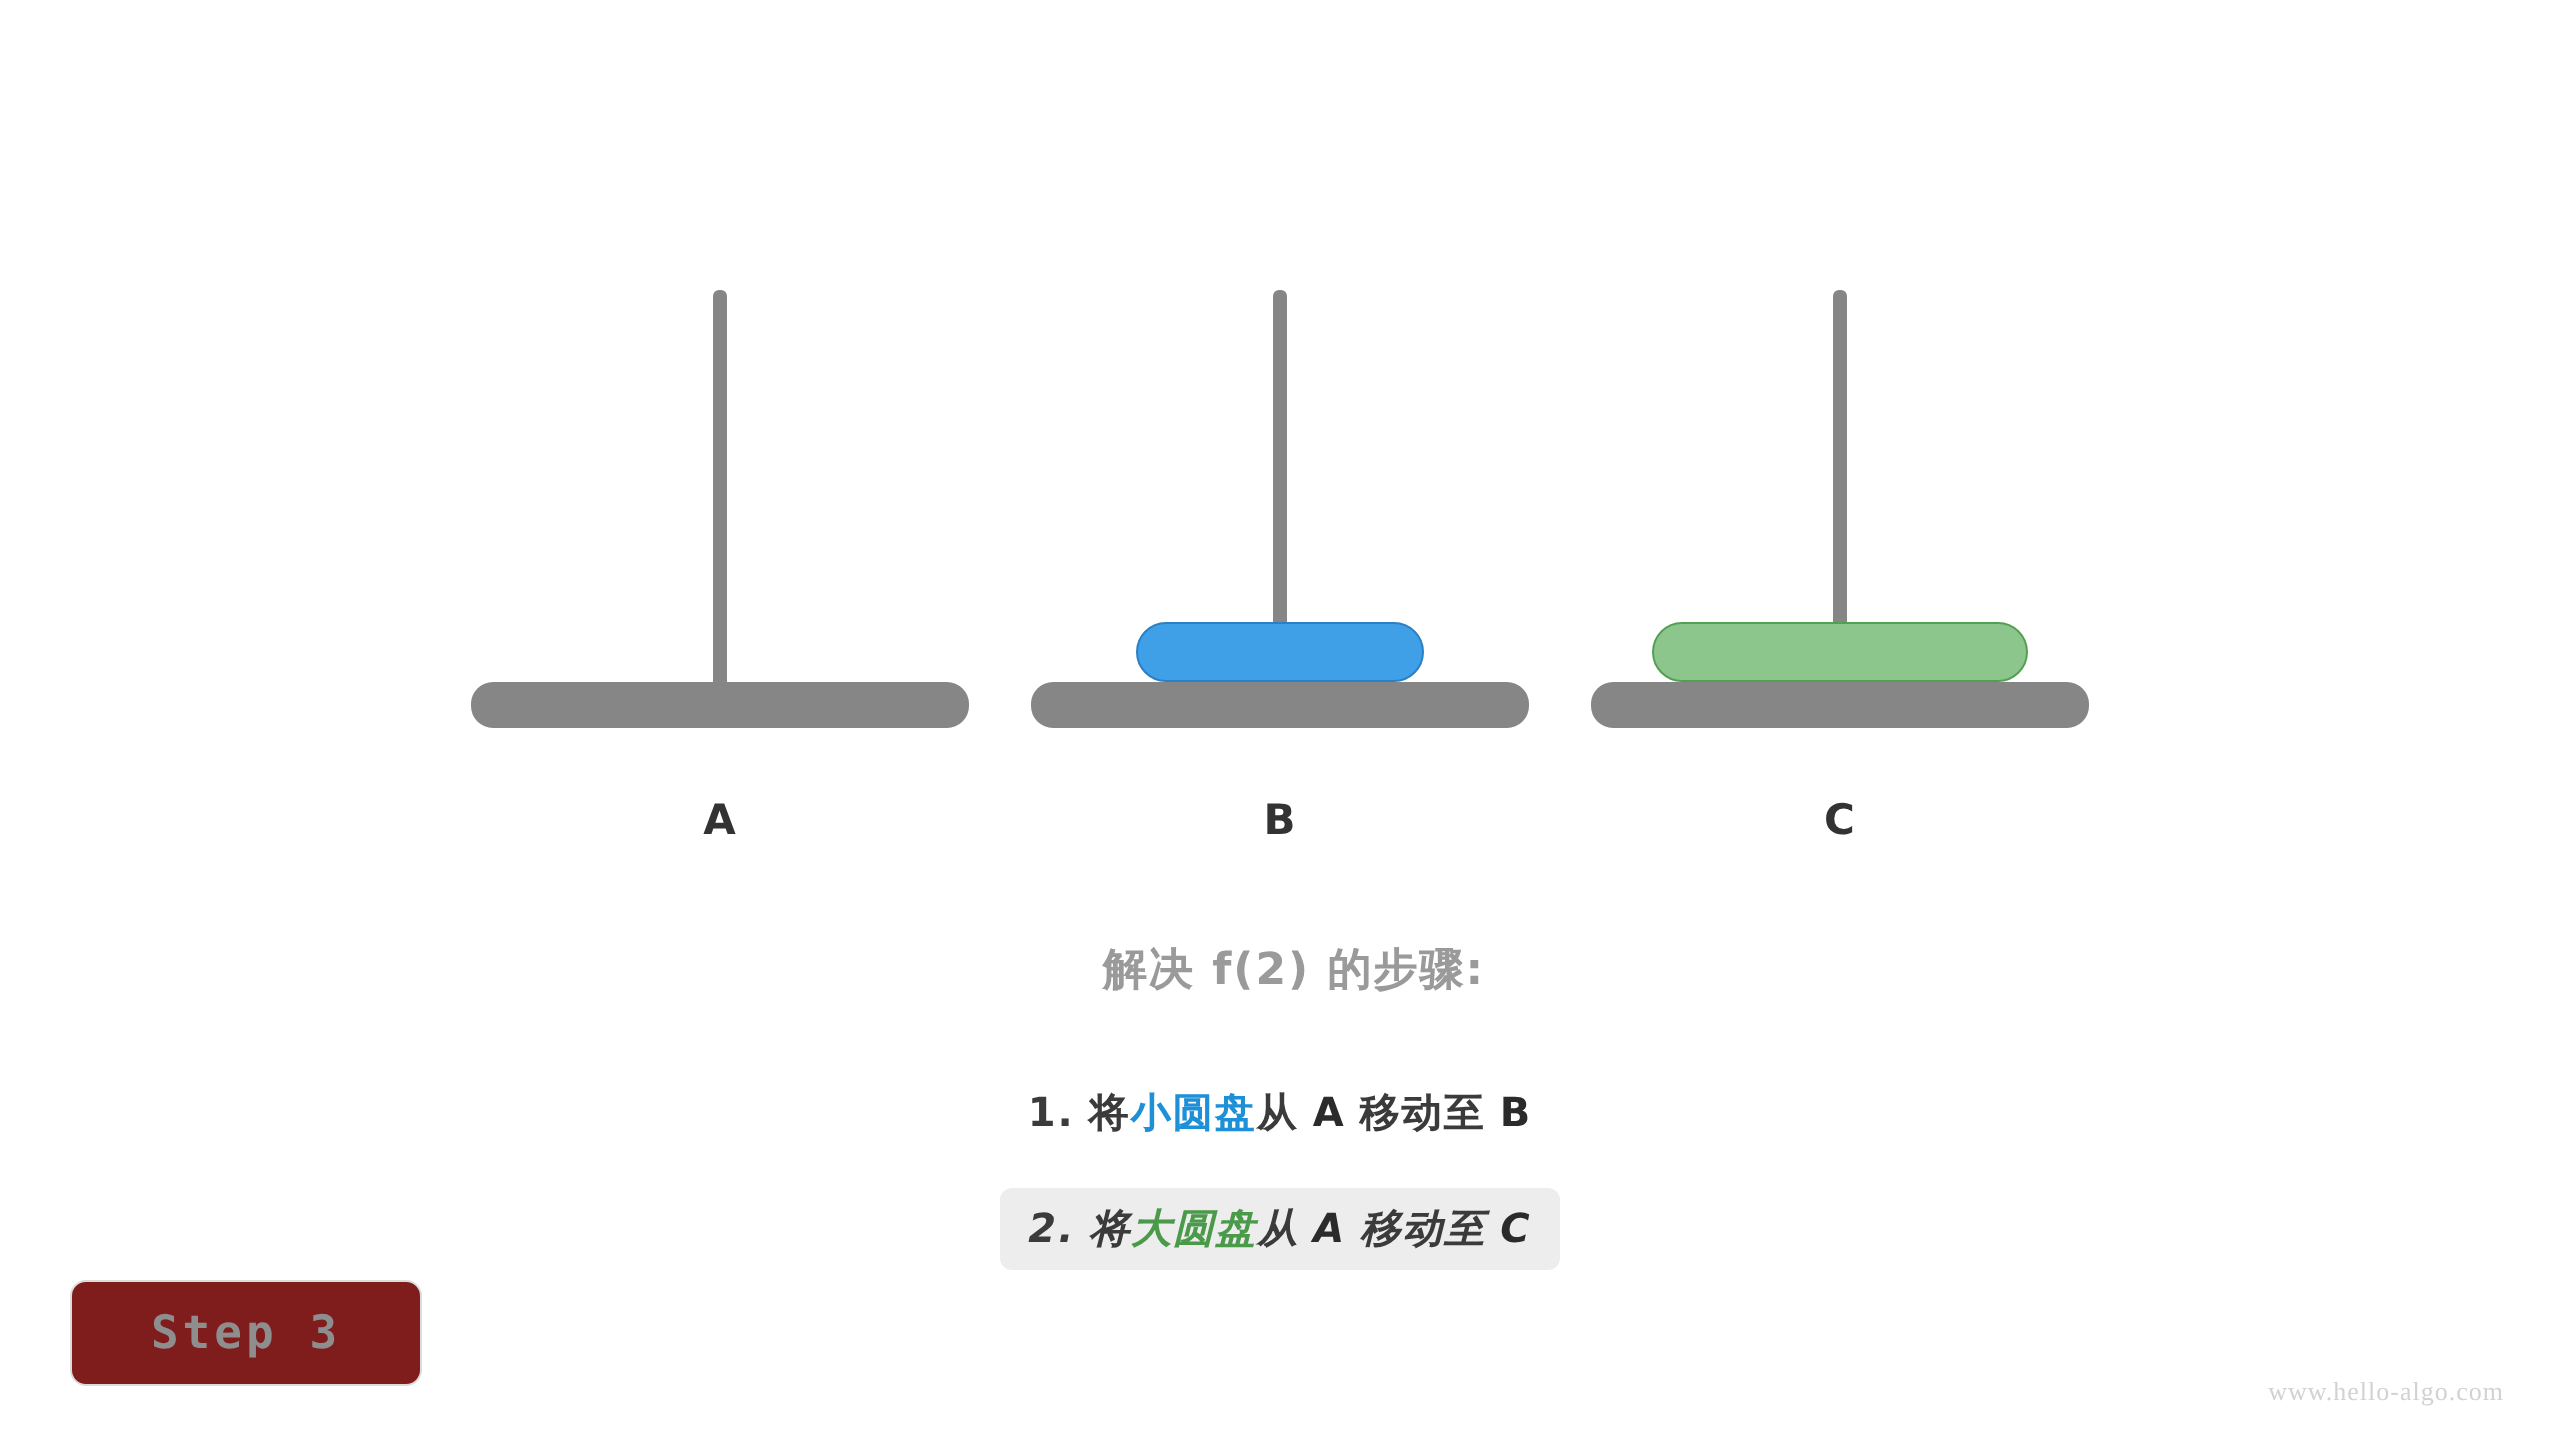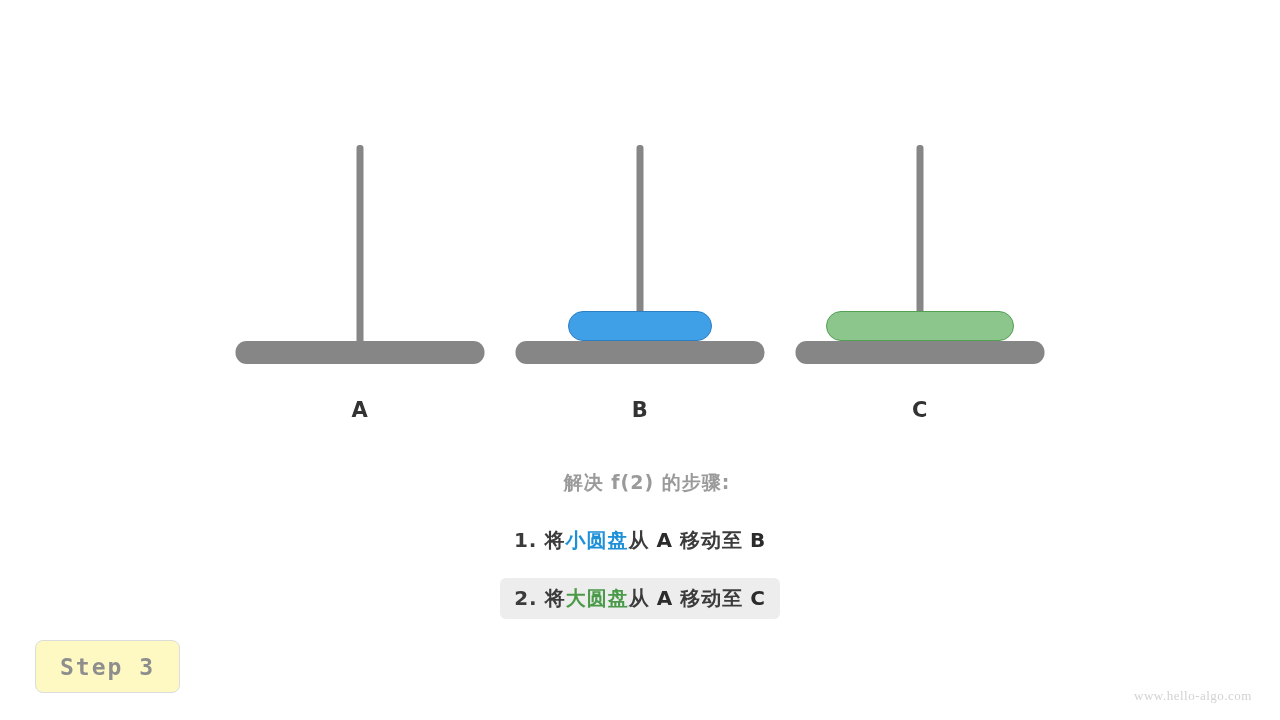--- a/index.html
+++ b/index.html
@@ -85,60 +85,61 @@
   
   #caption {
     position: absolute;
     left: 0;
     top: 470px;
     width: 1280px;
     text-align: center;
   }
   .caption-title {
     font-family: "DejaVu Sans", sans-serif;
-    font-size: 19px;
+    font-size: 22px;
     font-weight: bold;
     color: #9a9a9a;
     letter-spacing: 1px;
-    margin-bottom: 12px;
+    margin-bottom: 24px;
     padding-left: 14px;
   }
   .step-line {
     display: inline-block;
     font-family: "DejaVu Sans", sans-serif;
     font-size: 20px;
     font-weight: bold;
     color: #3b3b3b;
     letter-spacing: 1px;
     padding: 7px 14px;
     border-radius: 6px;
     margin-bottom: 5px;
     white-space: nowrap;
     margin-top: 12px;
   }
   .step-line.highlight {
     background: #ededed;
+    font-style: italic;
   }
   .step-num { color: #3b3b3b; }
   .disk-word-small { color: #1e90d8; }
   .disk-word-large { color: #4a9a4a; }
   .peg-name { color: #2b2b2b; }
   .sp { display: inline-block; width: 7px; }
 
   
   #step-badge {
     position: absolute;
     left: 35px;
     top: 640px;
-    width: 145px;
+    width: 176px;
     height: 53px;
     box-sizing: border-box;
     border: 1px solid #dcdcdc;
     border-radius: 8px;
-    background: #fef9c3;
+    background: #7f1d1d;
     display: flex;
     align-items: center;
     justify-content: center;
     font-family: "DejaVu Sans Mono", monospace;
     font-size: 23px;
     font-weight: bold;
     color: #8e8e8e;
     letter-spacing: 2px;
   }
 

